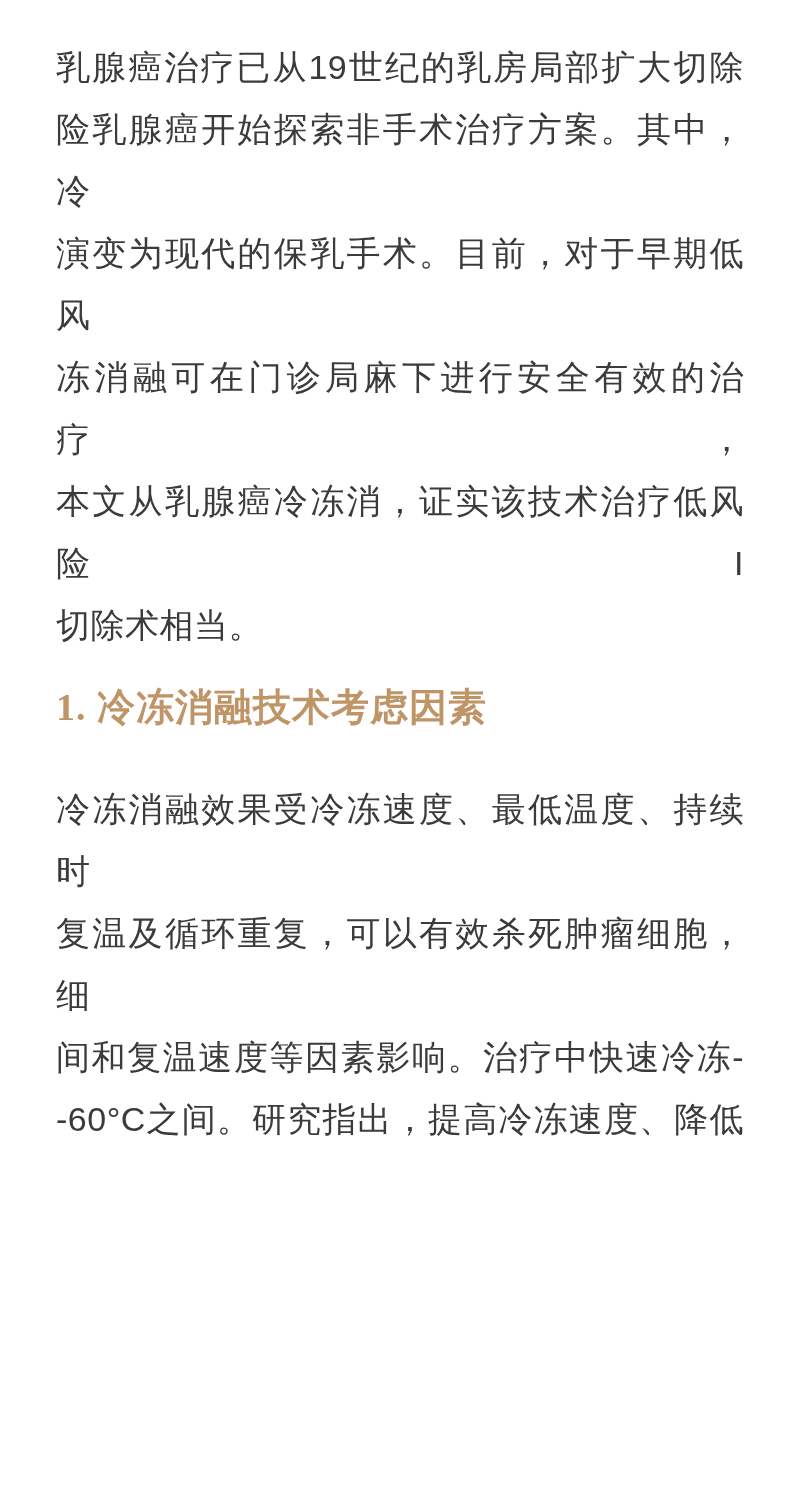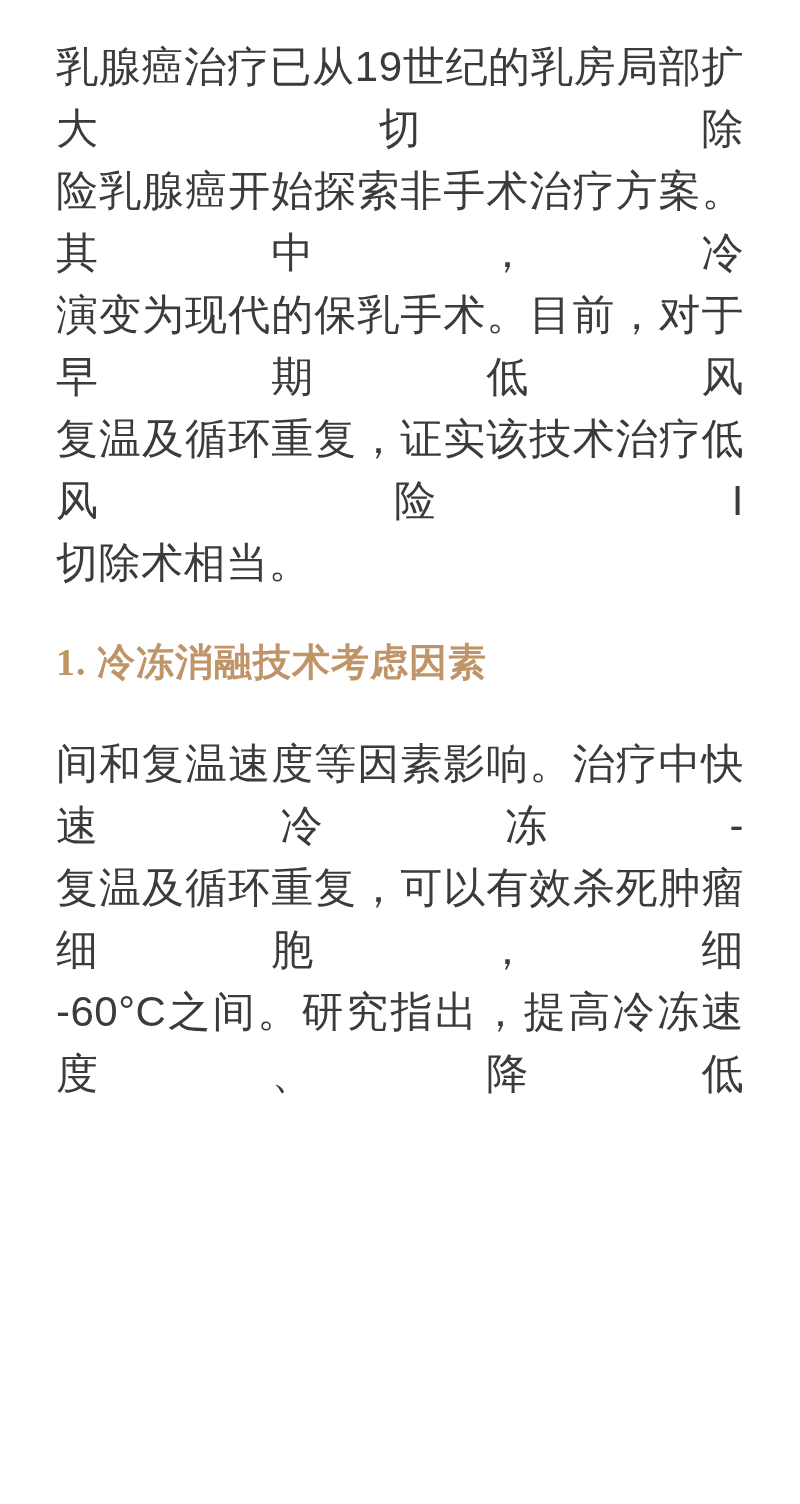--- a/index.html
+++ b/index.html
@@ -14,58 +14,60 @@
     font-family: "Liberation Sans", sans-serif;
   }
   body { height: 1504px; overflow: hidden; }
   .content {
     padding: 36px 56px 0 56px;
     width: 800px;
   }
   .paragraph { width: 688px; }
   .para-line {
     width: 688px;
-    font-size: 42px;
+    font-size: 34px;
     line-height: 62px;
     color: var(--text-color);
     text-align: justify;
     text-align-last: justify;
     white-space: normal;
     letter-spacing: 0.5px;
   }
   .para-line.final {
     text-align: center;
     text-align-last: left;
   }
   .section-heading {
     font-family: "Liberation Serif", serif;
     font-weight: bold;
     font-size: 38px;
     line-height: 52px;
     color: var(--accent-color);
-    margin-top: 42px;
+    margin-top: 25px;
     margin-bottom: 45px;
     letter-spacing: 1px;
   }
 </style>
 </head>
 <body>
 
 <div class="content">
 
   <div class="paragraph">
     <div class="para-line">乳腺癌治疗已从19世纪的乳房局部扩大切除</div>
     <div class="para-line">险乳腺癌开始探索非手术治疗方案。其中，冷</div>
     <div class="para-line">演变为现代的保乳手术。目前，对于早期低风</div>
-    <div class="para-line">复温及循环重复，证实该技术治疗低风险I</div>
+    <div class="para-line">冻消融可在门诊局麻下进行安全有效的治疗，</div>
+    <div class="para-line">本文从乳腺癌冷冻消，证实该技术治疗低风险I</div>
     <div class="para-line final">切除术相当。</div>
   </div>
 
   <h2 class="section-heading">1. 冷冻消融技术考虑因素</h2>
 
   <div class="paragraph">
+    <div class="para-line">冷冻消融效果受冷冻速度、最低温度、持续时</div>
+    <div class="para-line">复温及循环重复，可以有效杀死肿瘤细胞，细</div>
     <div class="para-line">间和复温速度等因素影响。治疗中快速冷冻-</div>
-    <div class="para-line">复温及循环重复，可以有效杀死肿瘤细胞，细</div>
     <div class="para-line">-60°C之间。研究指出，提高冷冻速度、降低</div>
 
   </div>
 
 </div>
 
 </body></html>

